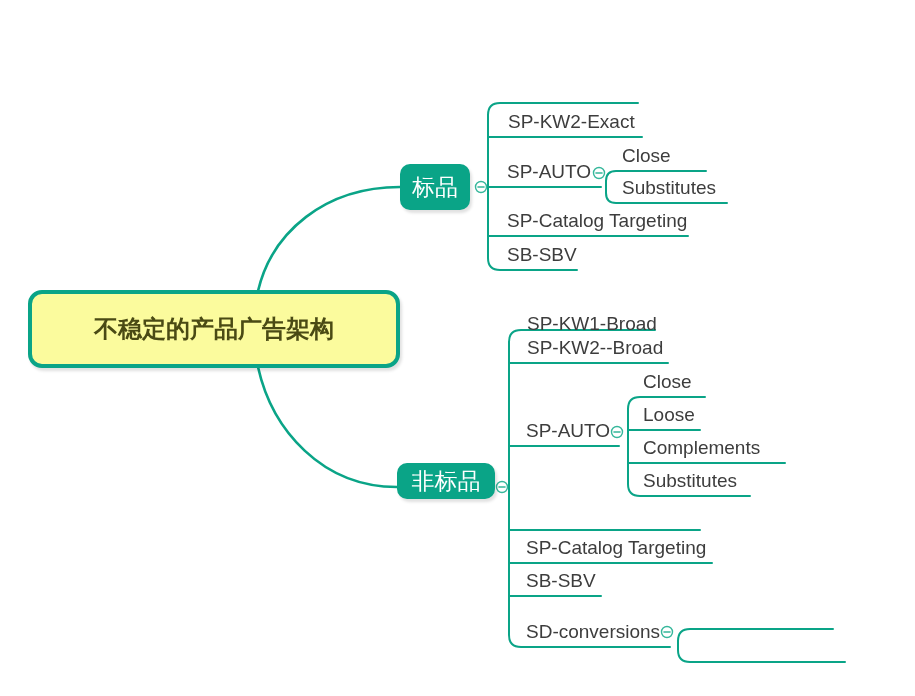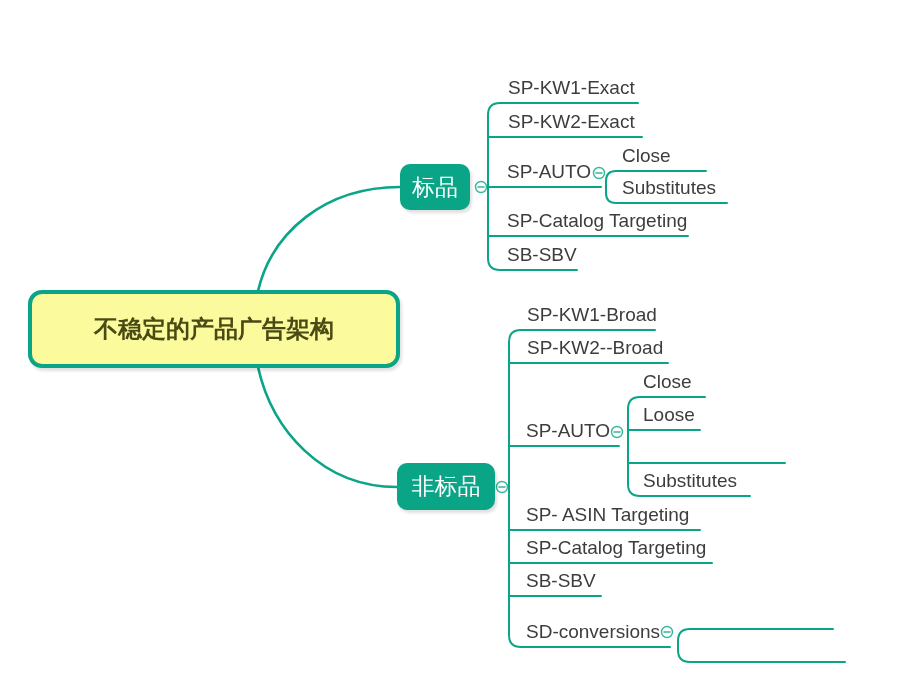--- a/index.html
+++ b/index.html
@@ -37,21 +37,21 @@
   }
   .main-topic{
     position:absolute;
     background:#0aa487;
     border-radius:10px;
     display:flex;align-items:center;justify-content:center;
     color:#ffffff;font-size:23px;
     box-shadow:2px 3px 3px rgba(0,0,0,0.12);
   }
   #main-topic-1{left:400px;top:164px;width:70px;height:46px;}
-  #main-topic-2{left:397px;top:463px;width:98px;height:47px;}
+  #main-topic-2{left:397px;top:463px;width:98px;height:36px;}
 </style>
 </head>
 <body>
 
 <div id="canvas">
 
   <svg class="edges" width="915" height="696" viewBox="0 0 915 696">
 
     <path class="curve" d="M 258,291 C 272,232 325,187 400,187"></path>
     <path class="curve" d="M 258,367 C 272,430 322,487 397,487"></path>
@@ -96,32 +96,31 @@
       <circle class="collapse-circle" cx="667" cy="632" r="5.5"></circle>
       <line class="collapse-minus" x1="664" y1="632" x2="670" y2="632"></line>
     </g>
   </svg>
 
   <div class="root-topic">不稳定的产品广告架构</div>
 
   <div class="main-topic" id="main-topic-1">标品</div>
   <div class="main-topic" id="main-topic-2">非标品</div>
 
-  <div class="label" style="left:508px;top:76px">SP-KW1-Exact</div>
   <div class="label" style="left:508px;top:110px">SP-KW2-Exact</div>
   <div class="label" style="left:507px;top:160px">SP-AUTO</div>
   <div class="label" style="left:622px;top:144px">Close</div>
   <div class="label" style="left:622px;top:176px">Substitutes</div>
   <div class="label" style="left:507px;top:209px">SP-Catalog Targeting</div>
   <div class="label" style="left:507px;top:243px">SB-SBV</div>
 
-  <div class="label" style="left:527px;top:303px">SP-KW1-Broad</div>
+  <div class="label" style="left:527px;top:312px">SP-KW1-Broad</div>
   <div class="label" style="left:527px;top:336px">SP-KW2--Broad</div>
   <div class="label" style="left:526px;top:419px">SP-AUTO</div>
   <div class="label" style="left:643px;top:370px">Close</div>
   <div class="label" style="left:643px;top:403px">Loose</div>
+  <div class="label" style="left:643px;top:436px">Complements</div>
   <div class="label" style="left:643px;top:469px">Substitutes</div>
-  <div class="label" style="left:526px;top:503px">SP- ASIN Targeting</div>
   <div class="label" style="left:526px;top:536px">SP-Catalog Targeting</div>
   <div class="label" style="left:526px;top:569px">SB-SBV</div>
   <div class="label" style="left:526px;top:620px">SD-conversions</div>
 
 </div>
 
 </body></html>

